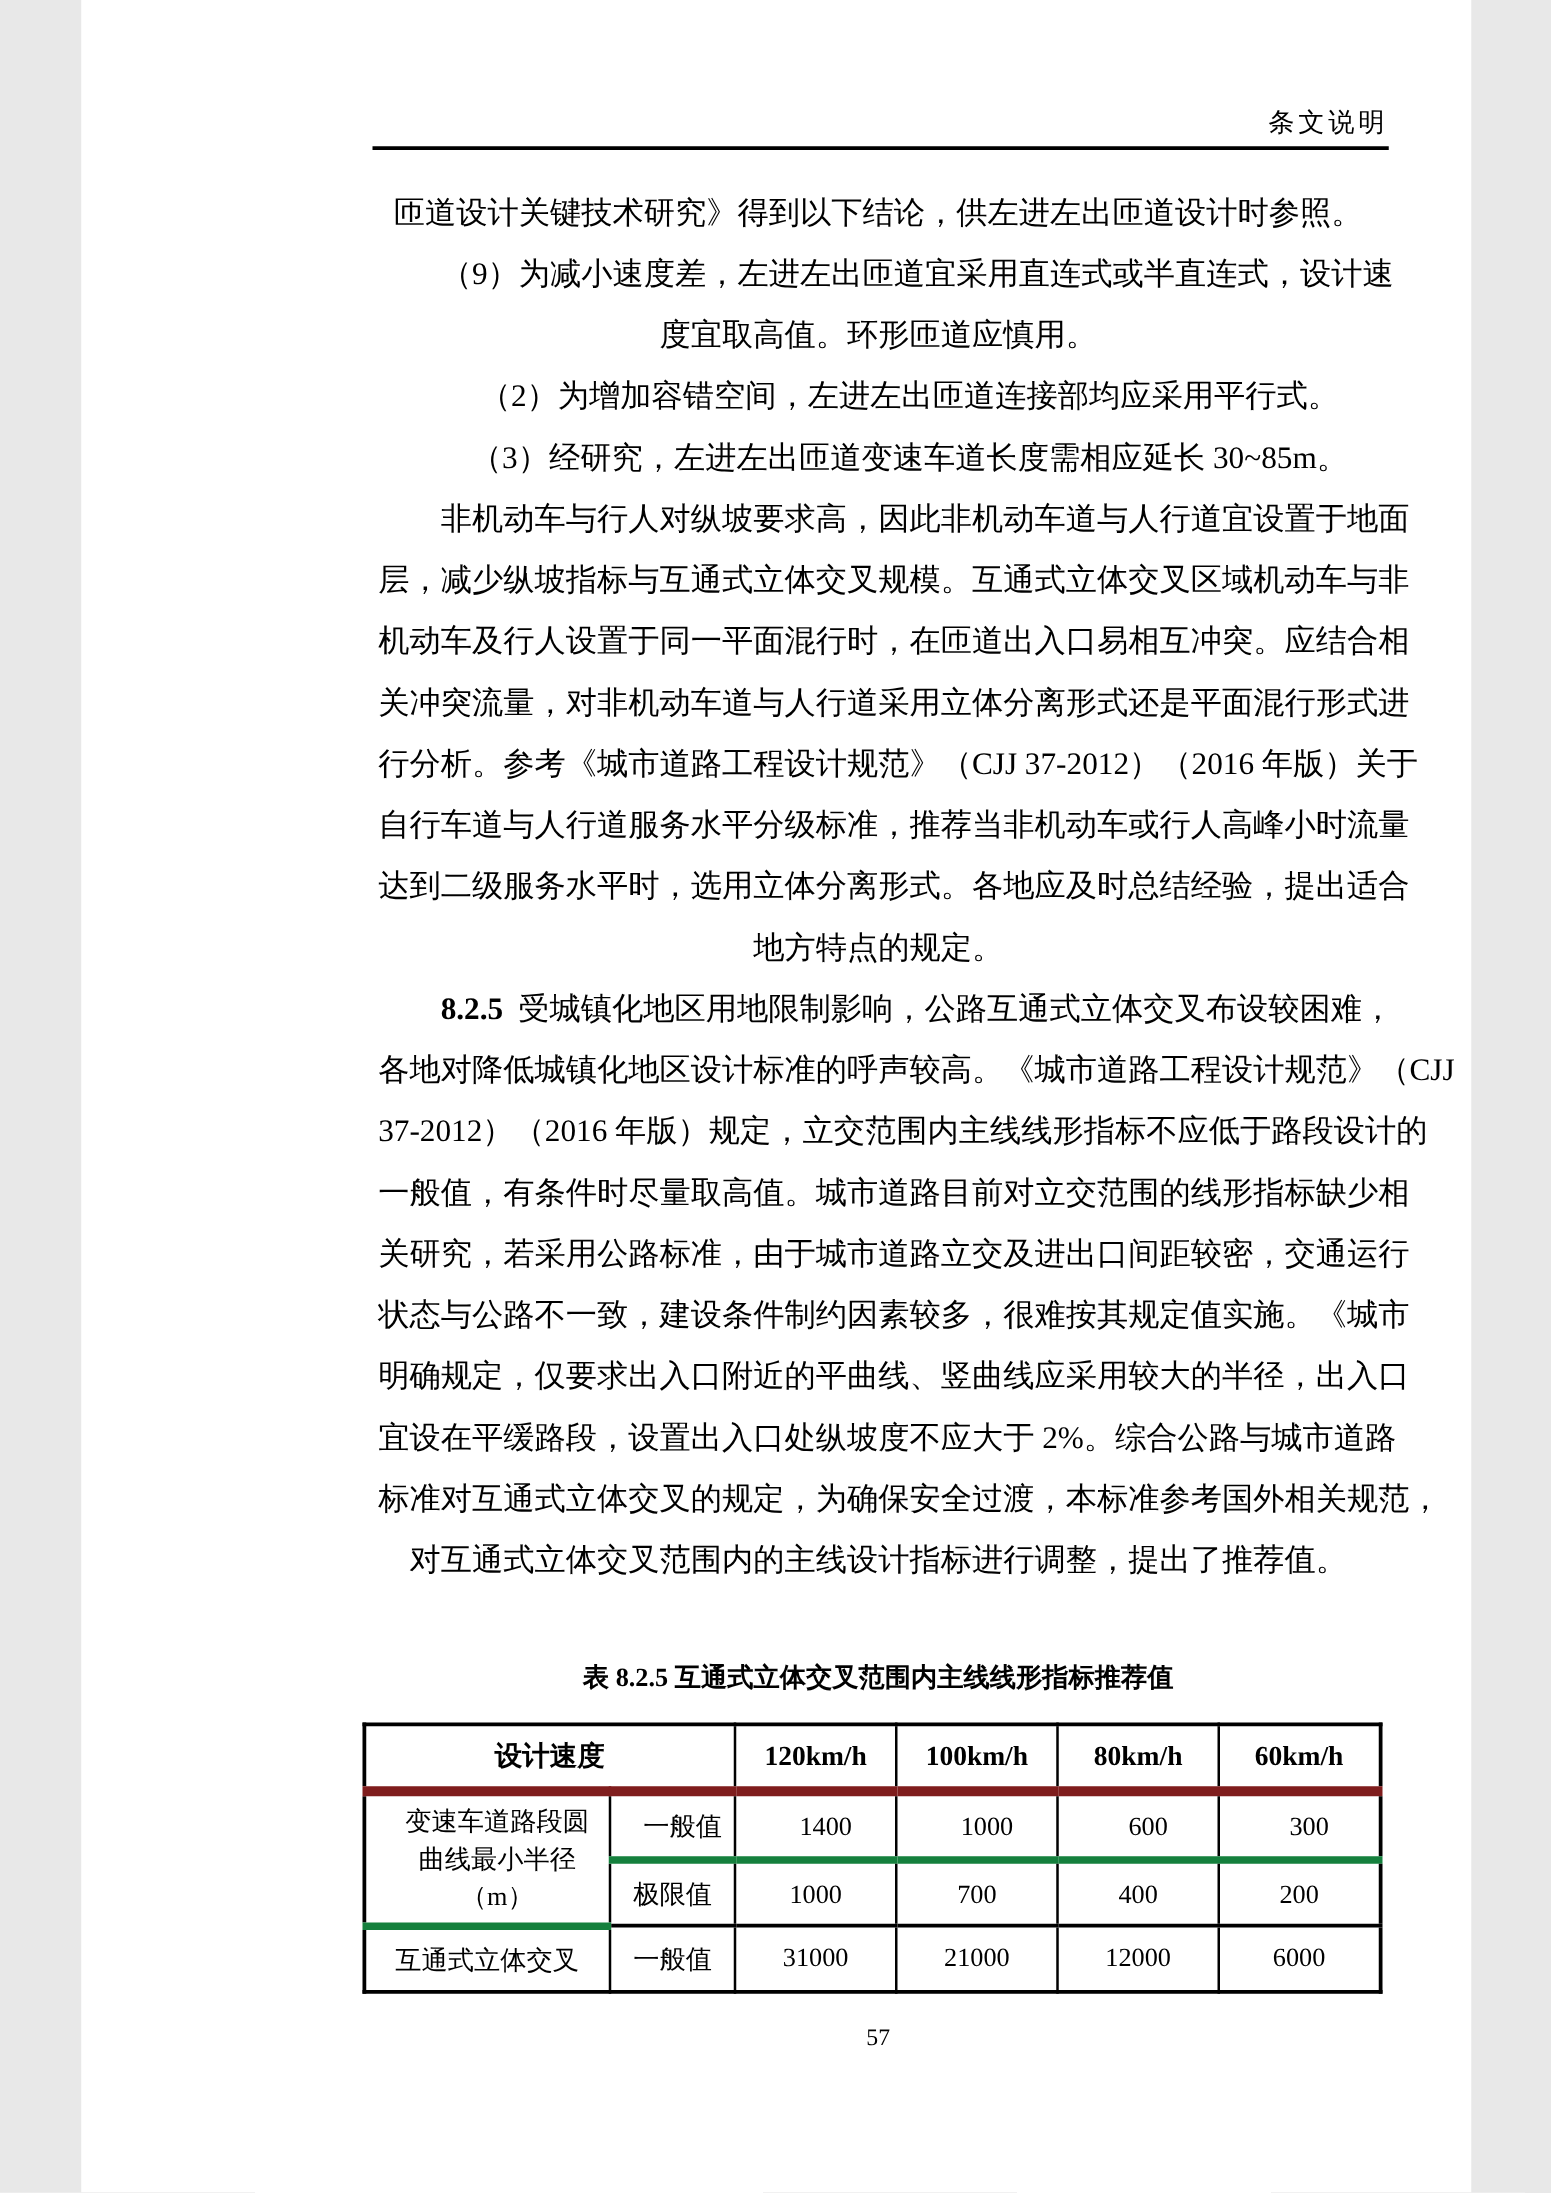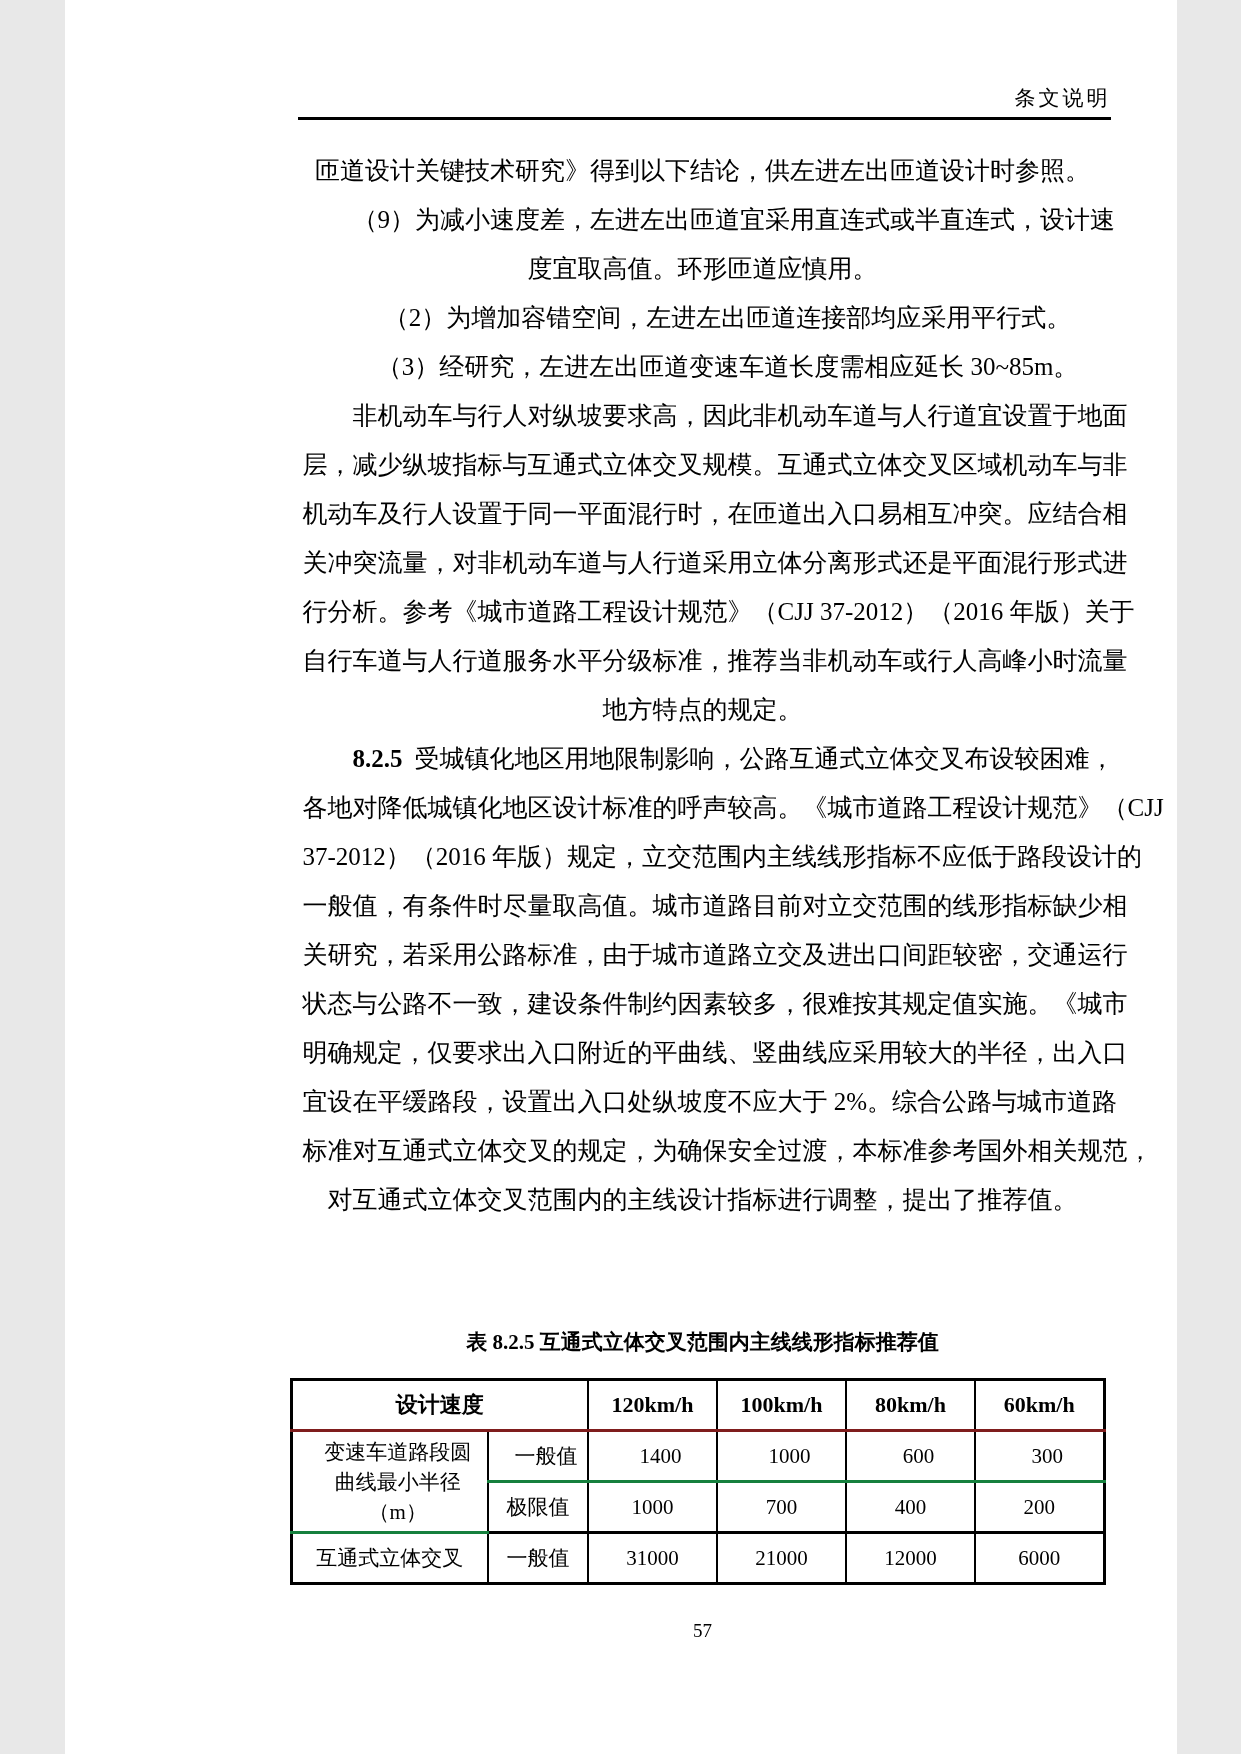--- a/index.html
+++ b/index.html
@@ -41,22 +41,22 @@
     width:813px;
   }
   .spec-table td, .spec-table th {
     border:2px solid #000;
     text-align:center; vertical-align:middle;
     font-size:21px; font-weight:normal;
     height:48px; padding:0 4px;
     overflow:hidden;
   }
   .spec-table { border:3px solid #000; }
-  .spec-table .hrow th { font-weight:bold; font-size:22px; border-bottom:3px solid #7f1d1d; }
-  .spec-table .thin-bottom td { border-bottom:3px solid #15803d;padding-left:20px; }
+  .spec-table .hrow th { font-weight:bold; font-size:22px; border-bottom:8px solid #7f1d1d; }
+  .spec-table .thin-bottom td { border-bottom:6px solid #15803d;padding-left:20px; }
   .spec-table .group-bottom td { border-bottom:3px solid #000; }
   .spec-table .label-cell { line-height:30px; }
   .page-number {
     position:absolute; left:238px; top:1620px; width:800px;
     text-align:center; font-size:19px;
   }
 </style>
 </head>
 <body>
 
@@ -70,20 +70,21 @@
     <div class="line indent justify">（9）为减小速度差，左进左出匝道宜采用直连式或半直连式，设计速</div>
     <div class="line">度宜取高值。环形匝道应慎用。</div>
     <div class="line indent">（2）为增加容错空间，左进左出匝道连接部均应采用平行式。</div>
     <div class="line indent">（3）经研究，左进左出匝道变速车道长度需相应延长 30~85m。</div>
     <div class="line indent justify">非机动车与行人对纵坡要求高，因此非机动车道与人行道宜设置于地面</div>
     <div class="line justify">层，减少纵坡指标与互通式立体交叉规模。互通式立体交叉区域机动车与非</div>
     <div class="line justify">机动车及行人设置于同一平面混行时，在匝道出入口易相互冲突。应结合相</div>
     <div class="line justify">关冲突流量，对非机动车道与人行道采用立体分离形式还是平面混行形式进</div>
     <div class="line justify">行分析。参考《城市道路工程设计规范》（CJJ 37-2012）（2016 年版）关于</div>
     <div class="line justify">自行车道与人行道服务水平分级标准，推荐当非机动车或行人高峰小时流量</div>
+    <div class="line justify">达到二级服务水平时，选用立体分离形式。各地应及时总结经验，提出适合</div>
     <div class="line">地方特点的规定。</div>
     <div class="line indent justify"><span class="section-num">8.2.5</span><span>受城镇化地区用地限制影响，公路互通式立体交叉布设较困难，</span></div>
     <div class="line justify">各地对降低城镇化地区设计标准的呼声较高。《城市道路工程设计规范》（CJJ</div>
     <div class="line justify">37-2012）（2016 年版）规定，立交范围内主线线形指标不应低于路段设计的</div>
     <div class="line justify">一般值，有条件时尽量取高值。城市道路目前对立交范围的线形指标缺少相</div>
     <div class="line justify">关研究，若采用公路标准，由于城市道路立交及进出口间距较密，交通运行</div>
     <div class="line justify">状态与公路不一致，建设条件制约因素较多，很难按其规定值实施。《城市</div>
     <div class="line justify">明确规定，仅要求出入口附近的平曲线、竖曲线应采用较大的半径，出入口</div>
     <div class="line justify">宜设在平缓路段，设置出入口处纵坡度不应大于 2%。综合公路与城市道路</div>
     <div class="line justify">标准对互通式立体交叉的规定，为确保安全过渡，本标准参考国外相关规范，</div>

